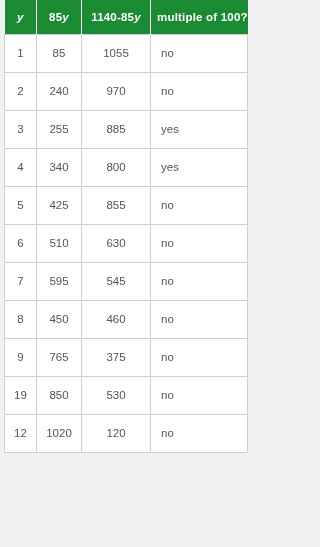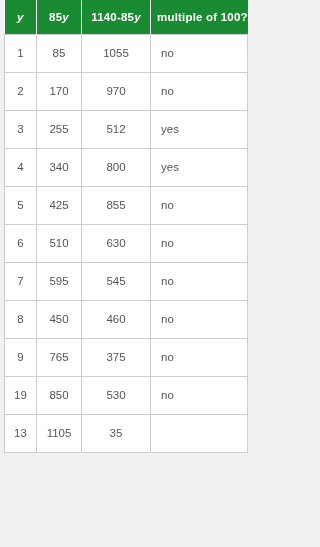--- a/index.html
+++ b/index.html
@@ -110,28 +110,28 @@
       </thead>
       <tbody id="table-body">
           <tr>
             <td>1</td>
             <td>85</td>
             <td>1055</td>
             <td class="col-yesno">no</td>
           </tr>
           <tr>
             <td>2</td>
-            <td>170</td>
+            <td>240</td>
             <td>970</td>
             <td class="col-yesno">no</td>
           </tr>
           <tr>
             <td>3</td>
             <td>255</td>
-            <td>512</td>
+            <td>885</td>
             <td class="col-yesno">yes</td>
           </tr>
           <tr>
             <td>4</td>
             <td>340</td>
             <td>800</td>
             <td class="col-yesno">yes</td>
           </tr>
           <tr>
             <td>5</td>
@@ -163,21 +163,21 @@
             <td>375</td>
             <td class="col-yesno">no</td>
           </tr>
           <tr>
             <td>19</td>
             <td>850</td>
             <td>530</td>
             <td class="col-yesno">no</td>
           </tr>
           <tr>
-            <td>13</td>
-            <td>1105</td>
-            <td>35</td>
-            <td class="col-yesno"></td>
+            <td>12</td>
+            <td>1020</td>
+            <td>120</td>
+            <td class="col-yesno">no</td>
           </tr>
         </tbody>
     </table>
   </div>
 </div>
 
 </body></html>

